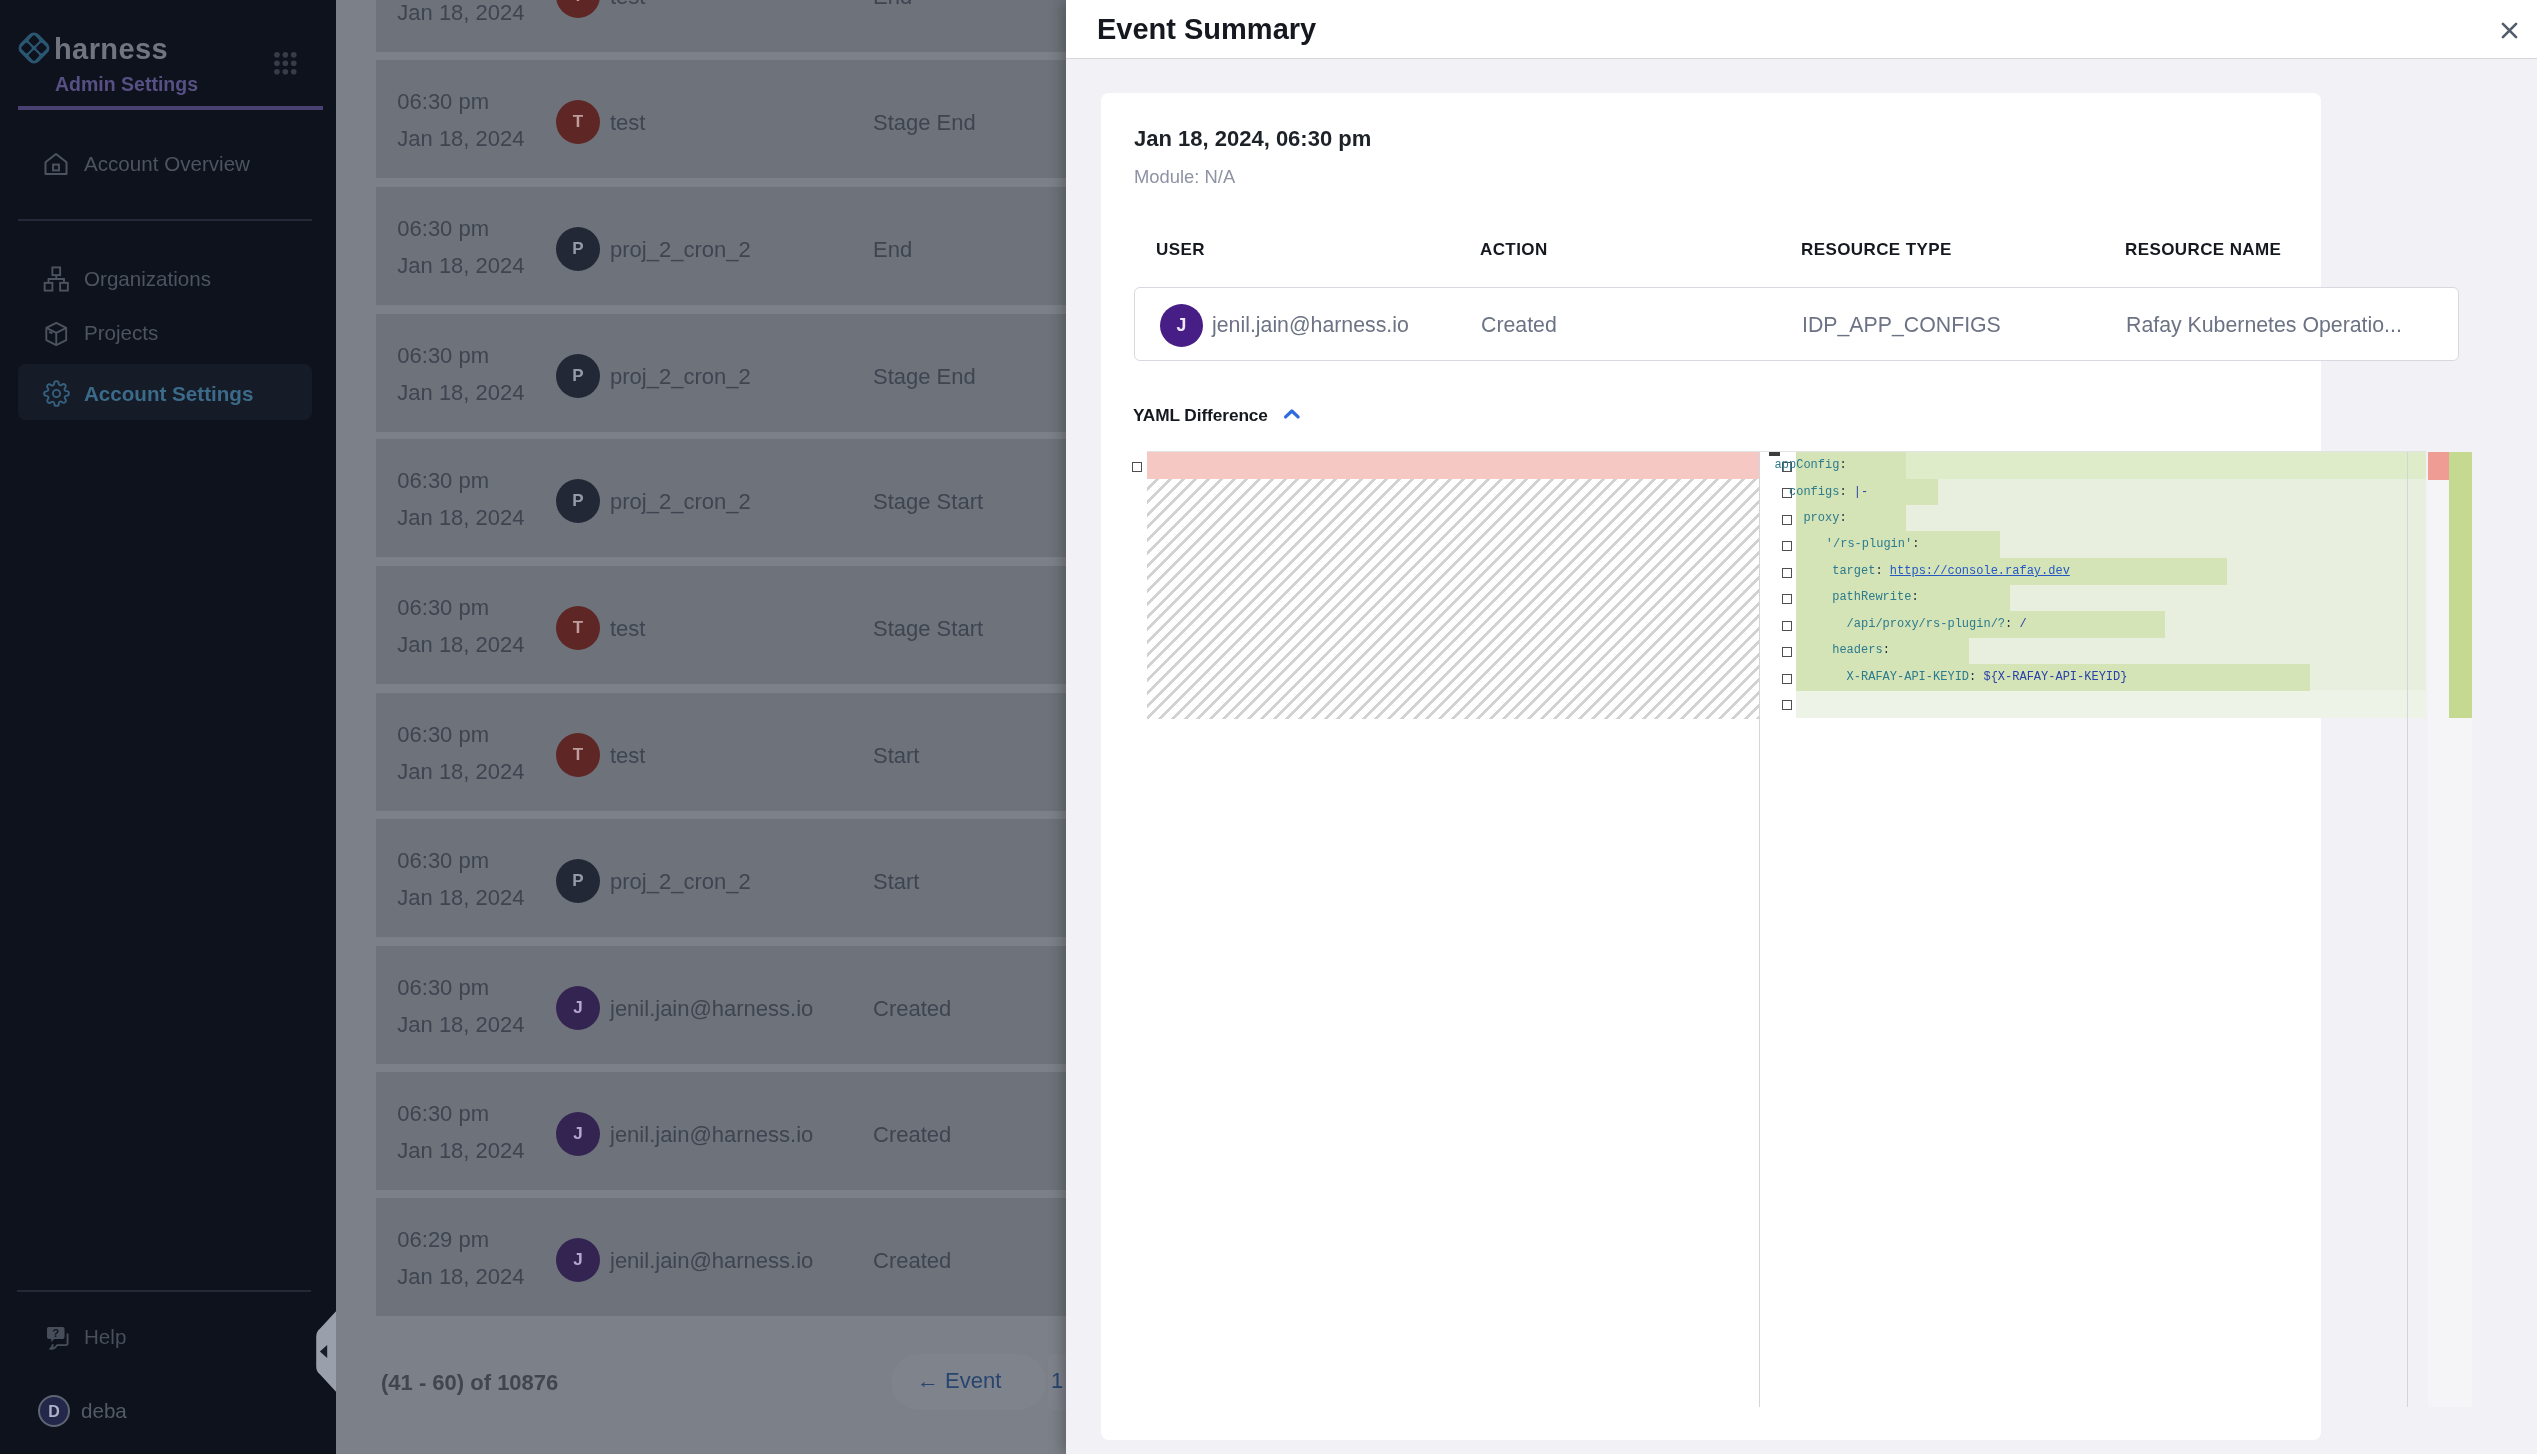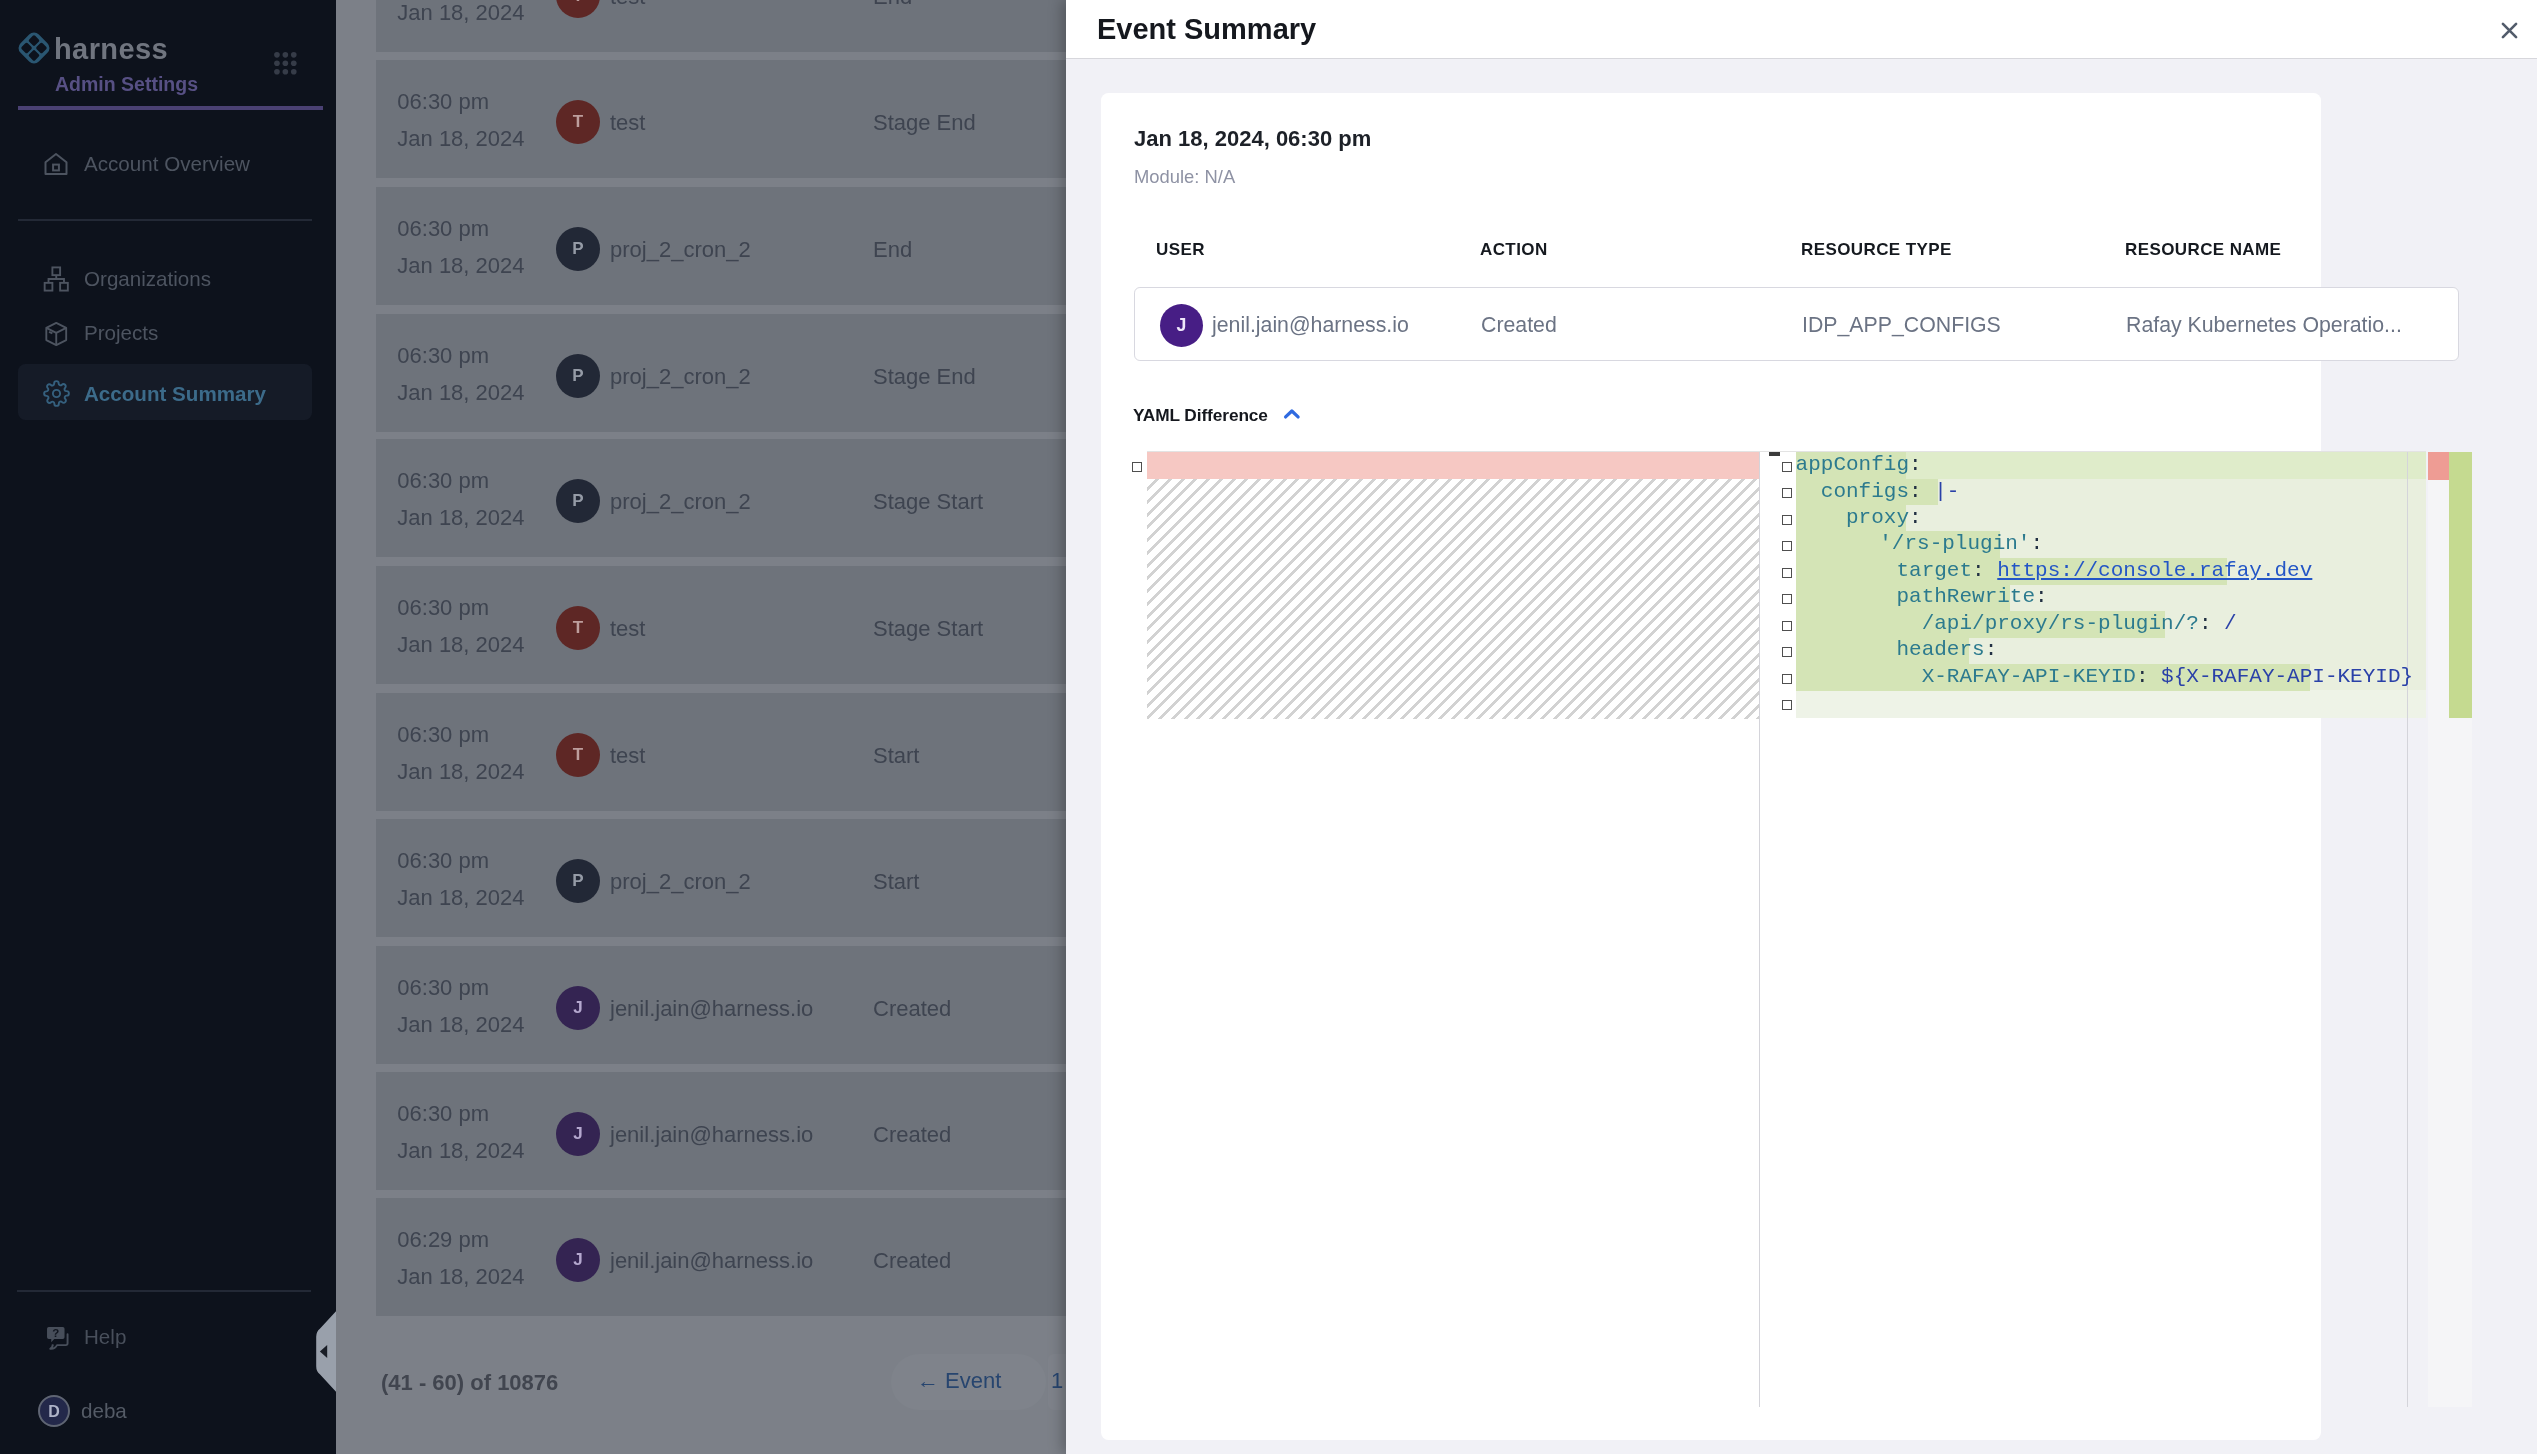--- a/index.html
+++ b/index.html
@@ -38,21 +38,21 @@
 .ddate { left:33px; top:33px; font-size:22px; font-weight:bold; color:#1d2128; }
 .dmod { left:33px; top:73px; font-size:18.4px; color:#8e92a4;text-align:right; }
 .dhdr { top:147px; font-size:17px; font-weight:bold; color:#15191f; letter-spacing:0.4px; white-space:nowrap; }
 #drowbox { left:33px; top:194px; width:1325px; height:74px; border:1.5px solid #d8d8e0; border-radius:5.9px; background:#fff; }
 .drtxt { color:#6b7384; font-size:21.3px; white-space:nowrap; }
 
 
 #diff { left:23.6px; top:359px; width:1347px; height:955px; }
 .sq { position:absolute; width:10.3px; height:10.3px; border:1.5px solid #4f4f4f; background:#fff; }
 .codeline, .codeline span { font-family:"Liberation Mono", monospace; }
-.codeline { position:absolute; left:671px; height:26.5px; line-height:26.5px; font-size:21px; white-space:pre; }
+.codeline { position:absolute; left:650px; height:26.5px; line-height:26.5px; font-size:12px; white-space:pre; }
 .k { color:#2c7a8e; } .c { color:#223043; } .v { color:#2a41a8; }
 .lnk { color:#2456c6; text-decoration:underline; }
 .wordhl { position:absolute; left:671px; height:26.5px; background:#d4e4b6; }
 .guide { position:absolute; width:1.5px; background:rgba(60,100,40,0.18); }
 </style>
 </head>
 <body>
 <div id="stage">
 
 <div id="main" class="abs">
@@ -286,21 +286,21 @@
   <div class="abs sbtxt" style="left:84px; top:333px;">
         <span class="vc abs">Projects</span>
       </div>
 
   <div class="abs selbg"></div>
   <svg class="abs" style="left:43px; top:380px;" width="27" height="27" viewBox="0 0 24 24" fill="none" stroke="#35607e" stroke-width="1.7">
     <circle cx="12" cy="12" r="3.2"></circle>
     <path d="M19.4 15a1.65 1.65 0 0 0 .33 1.82l.06.06a2 2 0 1 1-2.83 2.83l-.06-.06a1.65 1.65 0 0 0-1.82-.33 1.65 1.65 0 0 0-1 1.51V21a2 2 0 1 1-4 0v-.09a1.65 1.65 0 0 0-1-1.51 1.65 1.65 0 0 0-1.82.33l-.06.06a2 2 0 1 1-2.83-2.83l.06-.06a1.65 1.65 0 0 0 .33-1.82 1.65 1.65 0 0 0-1.51-1H3a2 2 0 1 1 0-4h.09a1.65 1.65 0 0 0 1.51-1 1.65 1.65 0 0 0-.33-1.82l-.06-.06a2 2 0 1 1 2.83-2.83l.06.06a1.65 1.65 0 0 0 1.82.33h0a1.65 1.65 0 0 0 1-1.51V3a2 2 0 1 1 4 0v.09a1.65 1.65 0 0 0 1 1.51h0a1.65 1.65 0 0 0 1.82-.33l.06-.06a2 2 0 1 1 2.83 2.83l-.06.06a1.65 1.65 0 0 0-.33 1.82v0a1.65 1.65 0 0 0 1.51 1H21a2 2 0 1 1 0 4h-.09a1.65 1.65 0 0 0-1.51 1z"></path>
   </svg>
   <div class="abs sbtxt seltxt" style="left:84px; top:394px;">
-        <span class="vc abs">Account Summary</span>
+        <span class="vc abs">Account Settings</span>
       </div>
 
   <div class="abs sdiv" style="top:1290px; left:17px;"></div>
   <svg class="abs" style="left:44px; top:1323px;" width="29" height="31" viewBox="0 0 24 25" fill="none" stroke="#474e5a" stroke-width="1.6" stroke-linejoin="round">
     <path d="M4 3 H15.5 A1.5 1.5 0 0 1 17 4.5 V11.5 A1.5 1.5 0 0 1 15.5 13 H8.5 L6 15.5 V13 H4 A1.5 1.5 0 0 1 2.5 11.5 V4.5 A1.5 1.5 0 0 1 4 3 Z" fill="#474e5a" stroke="none"></path>
     <text x="9.7" y="11.2" font-size="9.5" fill="#10151f" font-weight="bold" text-anchor="middle" stroke="none" font-family="Liberation Sans">?</text>
     <path d="M19.5 9 V16.5 A1.5 1.5 0 0 1 18 18 H10.8 C9.6 20.2 7.4 21.2 5.2 21 C6.6 20.1 7.2 19.2 7.3 18 H7" stroke-linecap="round"></path>
   </svg>
   <div class="abs sbtxt" style="left:84px; top:1337px; color:#484f5b;">
         <span class="vc abs">Help</span>

